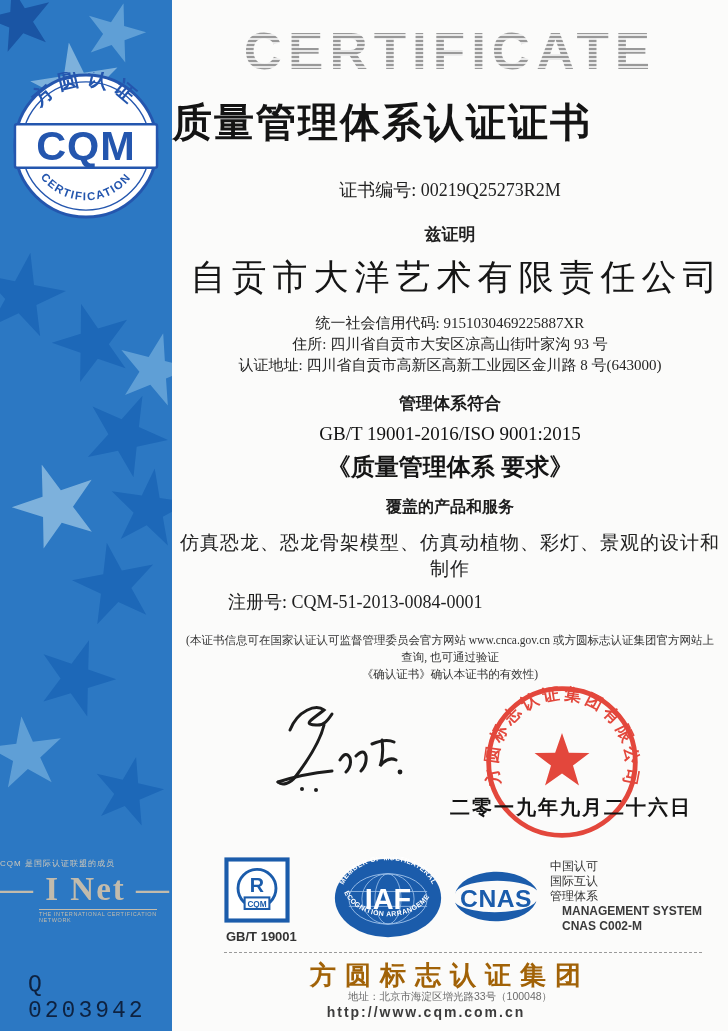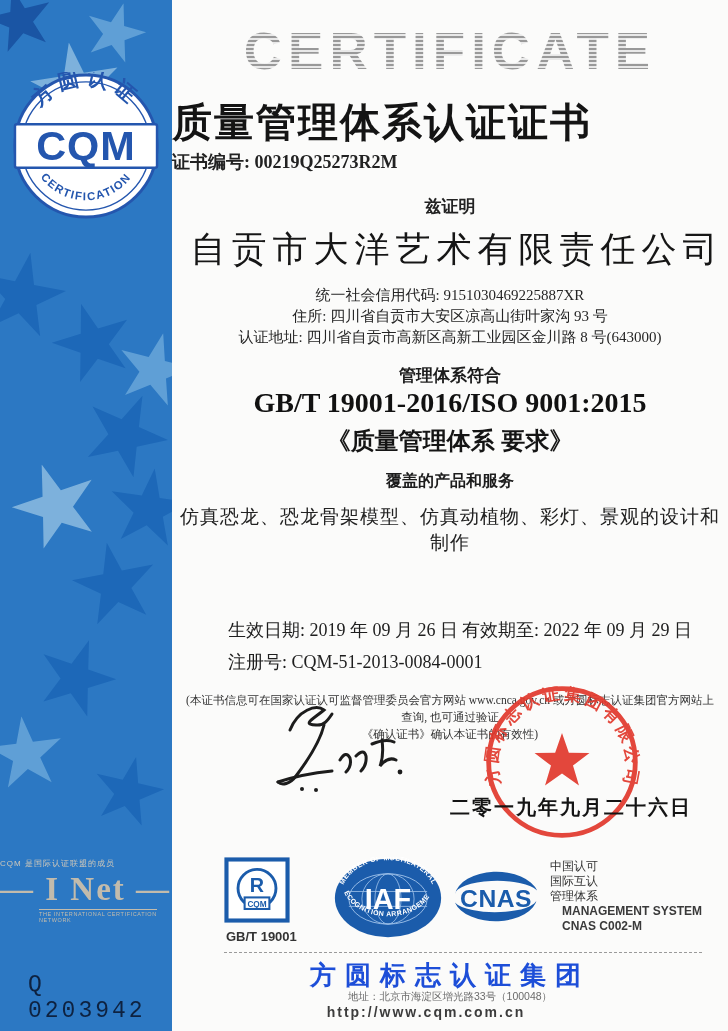--- a/index.html
+++ b/index.html
@@ -34,27 +34,27 @@
   
   .main { position:absolute; left:172px; top:0; width:556px; height:1031px; }
 
   .watermark { margin-top:20px; text-align:center;
                font-family:"Liberation Sans", sans-serif; font-weight:700;
                font-size:53px; letter-spacing:6px; transform:scaleY(.98);
                background:repeating-linear-gradient(180deg,#999 0 2px,#e9e9e9 2px 4px);
                -webkit-background-clip:text; background-clip:text; color:transparent; }
   .doc-title { margin-top:14px; text-align:left; font-family:"Liberation Sans", sans-serif;
                font-weight:900; font-size:40px; letter-spacing:2px; color:#141414; }
-  .cert-no { text-align:left; font-size:18px; color:#222;font-weight:bold; }
+  .cert-no { margin-top:28px; text-align:center; font-size:18px; color:#222; }
   .intro { margin-top:21px; text-align:center; font-size:17px; font-weight:600; color:#222; }
   .company { margin-top:8px; text-align:center; font-size:35px; letter-spacing:6px; color:#161616;padding-left:14px; }
   .detail { text-align:center; font-size:15px; color:#252525; line-height:21px; }
   .detail.first { margin-top:12px; }
   .conform { margin-top:16px; text-align:center; font-size:17px; font-weight:700; color:#1c1c1c; }
-  .standard { text-align:center; font-weight:700; font-size:28px; color:#111;
+  .standard { margin-top:8px; text-align:center; font-weight:400; font-size:19px; color:#111;
               font-family:"Liberation Serif", serif; }
   .standard-name { margin-top:6px; text-align:center; font-weight:900; font-size:24px; color:#151515;
                    font-family:"Liberation Sans", sans-serif; }
   .scope-label { margin-top:14px; text-align:center; font-size:16px; font-weight:700; color:#1c1c1c; }
   .scope { margin-top:12px; text-align:center; font-size:19px; letter-spacing:1px; color:#222; }
 
   .dates-row { margin-top:62px; padding:0 36px 0 56px; display:flex;
                justify-content:space-between; font-size:18px; color:#1e1e1e; }
   .reg-row { margin-top:8px; padding-left:56px; font-size:18px; color:#1e1e1e; }
   .note { margin-top:18px; text-align:center; font-size:11.5px; color:#333; line-height:17px;
@@ -72,21 +72,21 @@
                       font-size:13px; font-weight:700; color:#333; }
   .iaf-logo { position:absolute; left:160px; top:2px; }
   .cnas-logo { position:absolute; left:278px; top:10px; }
   .cnas-text { position:absolute; left:378px; top:4px; font-family:"Liberation Sans", sans-serif;
                font-size:12px; line-height:15px; color:#333; }
   .cnas-text .en { font-weight:700; color:#3a3a3a;padding-left:12px; }
 
   .footer-sep { position:absolute; left:52px; top:952px; width:478px;
                 border-top:1px dashed #9a9a9a; }
   .footer-org { position:absolute; left:0; top:958px; width:556px; text-align:center;
-                font-weight:900; font-size:26px; letter-spacing:9px; color:#1d4ed8;
+                font-weight:900; font-size:26px; letter-spacing:9px; color:#a16207;
                 font-family:"Liberation Serif", serif; }
   .footer-addr { position:absolute; left:0; top:990px; width:556px; text-align:center;
                  font-family:"Liberation Sans", sans-serif; font-size:10.5px; color:#6b6b6b; }
   .footer-url { position:absolute; left:0; top:1004px; width:508px; text-align:center;
                 font-family:"Liberation Sans", sans-serif; font-size:14px; font-weight:700;
                 letter-spacing:2px; color:#3c3c3c; }
 </style>
 </head>
 <body>
 
@@ -144,24 +144,20 @@
   <div class="detail">住所: 四川省自贡市大安区凉高山街叶家沟 93 号</div>
   <div class="detail">认证地址: 四川省自贡市高新区高新工业园区金川路 8 号(643000)</div>
 
   <div class="conform">管理体系符合</div>
   <div class="standard">GB/T 19001-2016/ISO 9001:2015</div>
   <div class="standard-name">《质量管理体系  要求》</div>
 
   <div class="scope-label">覆盖的产品和服务</div>
   <div class="scope">仿真恐龙、恐龙骨架模型、仿真动植物、彩灯、景观的设计和制作</div>
 
-  <div class="dates-row">
-    <span>生效日期: 2019 年 09 月 26 日</span>
-    <span>有效期至: 2022 年 09 月 29 日</span>
-  </div>
   <div class="reg-row">注册号: CQM-51-2013-0084-0001</div>
 
   <div class="note">
     <div>(本证书信息可在国家认证认可监督管理委员会官方网站 www.cnca.gov.cn 或方圆标志认证集团官方网站上查询, 也可通过验证</div>
     <div>《确认证书》确认本证书的有效性)</div>
   </div>
 
   <div class="sign-area">
     <svg class="signature" width="150" height="95" viewBox="0 0 150 95">
       <g fill="none" stroke="#1c1c1c" stroke-width="3" stroke-linecap="round">

